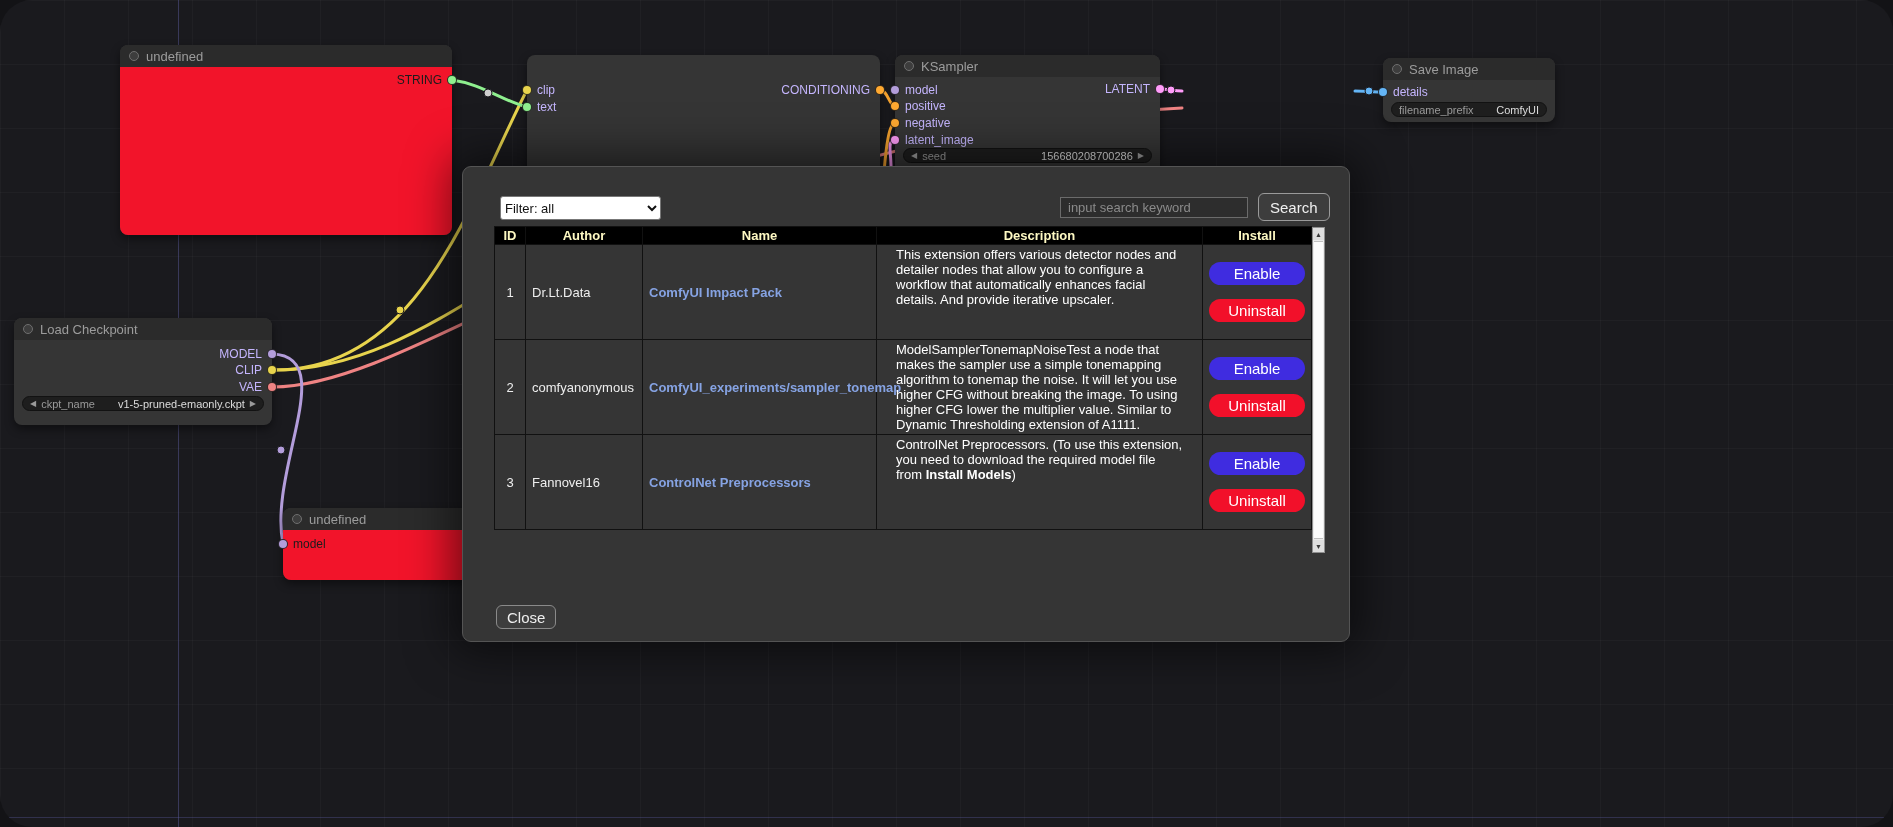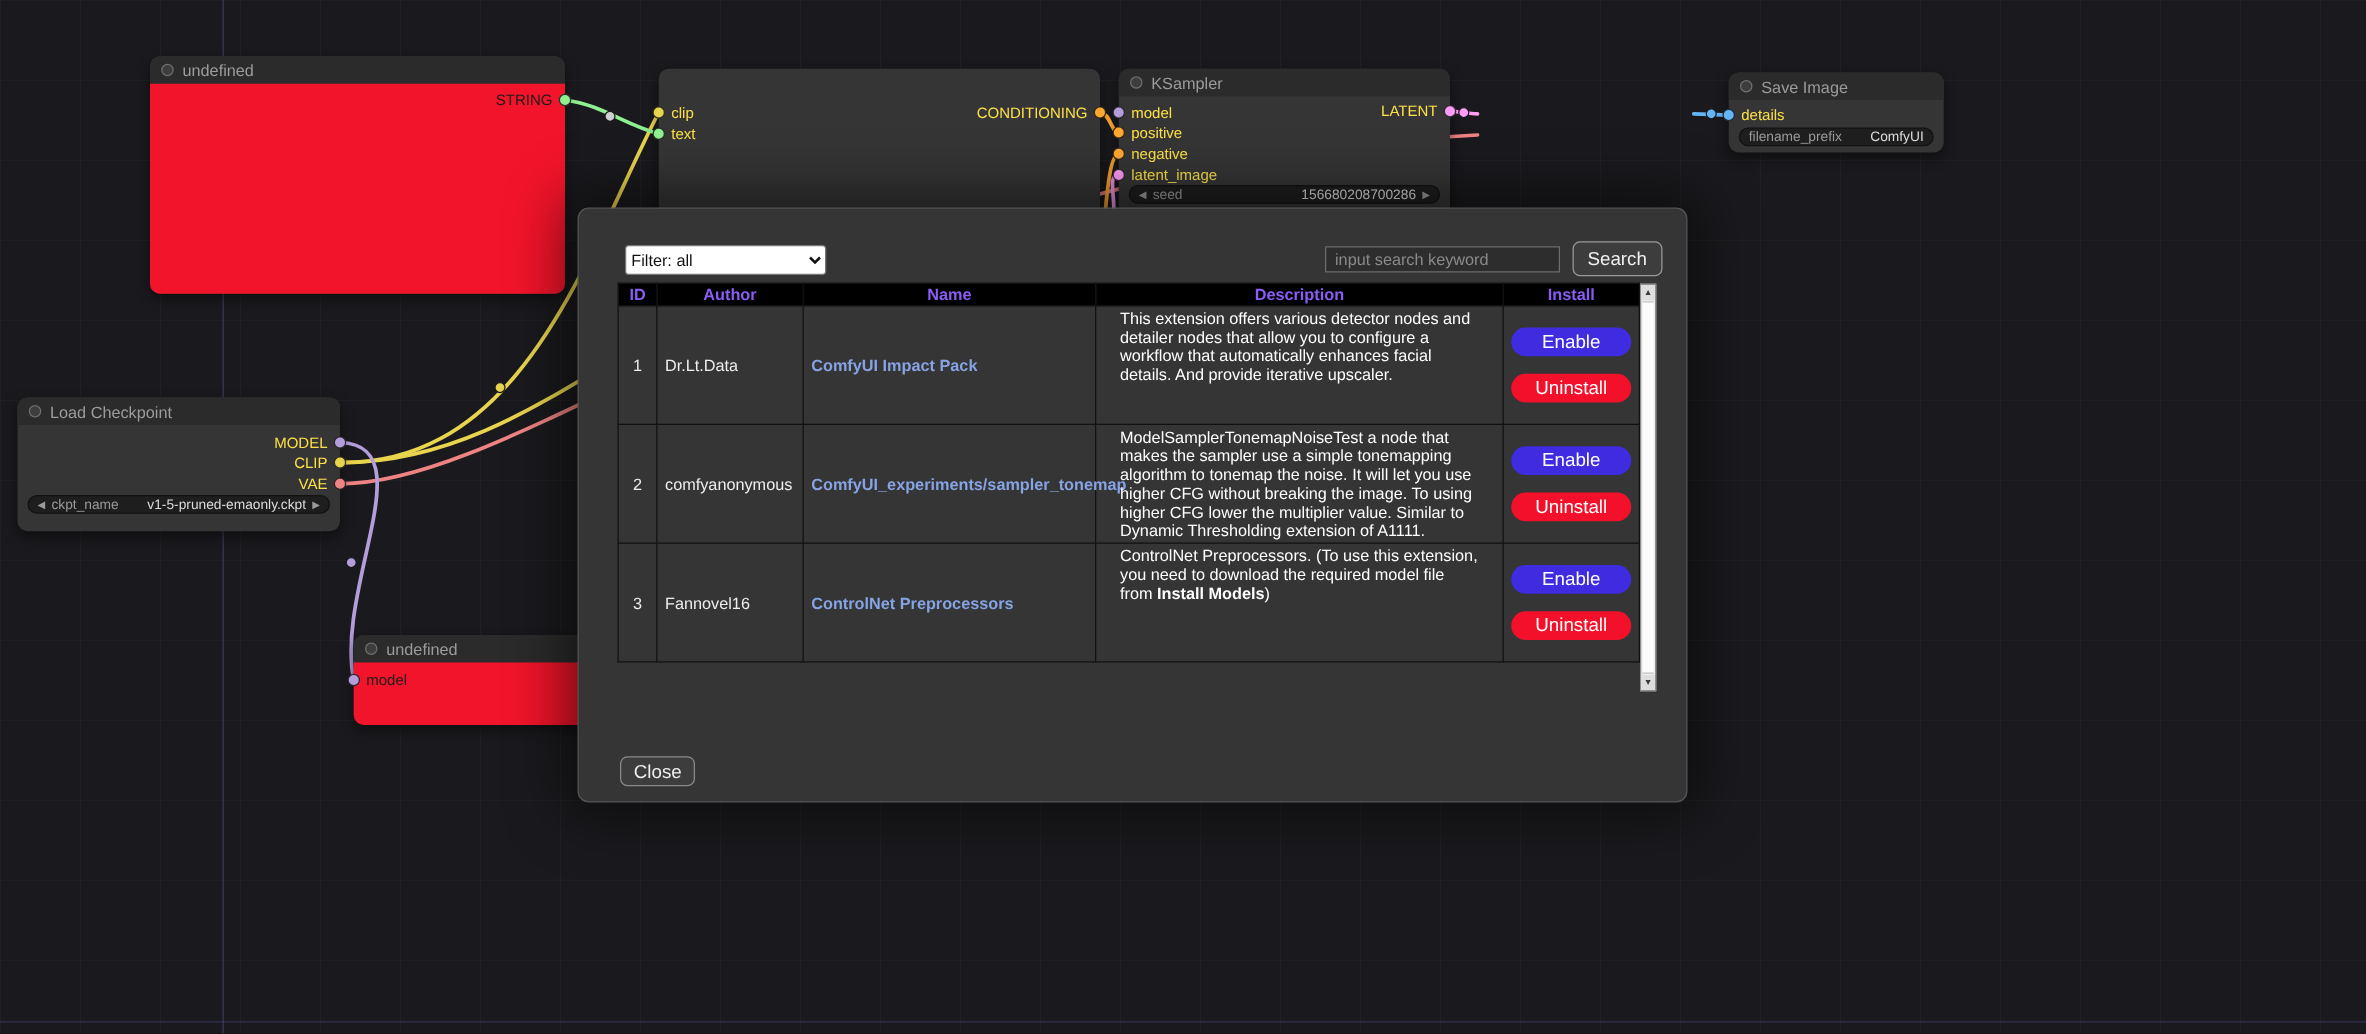--- a/index.html
+++ b/index.html
@@ -3,41 +3,41 @@
 <meta charset="utf-8">
 <style>
   * { box-sizing: border-box; margin: 0; padding: 0; }
   html,body { width:1893px; height:827px; overflow:hidden; background:#131316;
               font-family:"Liberation Sans", sans-serif; }
   #canvas { position:relative; width:1893px; height:827px; overflow:hidden;
             background-color:#1a1a1e;
             background-image:
               linear-gradient(rgba(255,255,255,0.028) 1px, transparent 1px),
               linear-gradient(90deg, rgba(255,255,255,0.028) 1px, transparent 1px);
-            background-size:64px 64px; }
+            background-size:64px 64px;border-radius:32px; }
   .axis-v { position:absolute; left:178px; top:0; width:1px; height:100%;
             background:rgba(95,95,165,0.45); z-index:0; }
   .axis-h { position:absolute; left:0; top:817px; width:100%; height:1px;
             background:rgba(95,95,165,0.35); z-index:0; }
 
   .wires { position:absolute; inset:0; z-index:1; pointer-events:none; }
   .wires path { fill:none; stroke-width:3; stroke-linecap:round; }
   .wires circle { stroke:#1a1a1e; stroke-width:1; }
 
   .node { position:absolute; background:#353535; border-radius:8px; z-index:2;
           box-shadow:0 4px 10px rgba(0,0,0,0.45); }
   .node-title { height:22px; background:#2b2b2b; border-radius:8px 8px 0 0;
                 display:flex; align-items:center; gap:7px; padding:0 9px;
                 color:#9c9c9c; font-size:13px; white-space:nowrap; overflow:hidden; }
   .title-dot { flex:none; width:10px; height:10px; border-radius:50%;
                background:#3d3d3d; border:1px solid #6f6f6f; }
   .node-body { position:absolute; left:0; right:0; top:22px; bottom:0;
                border-radius:0 0 8px 8px; }
   .slot { position:absolute; display:flex; align-items:center; gap:5px;
-          height:14px; font-size:12px; color:#fde047; z-index:3; white-space:nowrap; }
+          height:14px; font-size:12px; color:#c4b5fd; z-index:3; white-space:nowrap; }
   .slot.in  { left:-5px; }
   .slot.out { right:-5px; }
   .slot .dot { flex:none; width:10px; height:10px; border-radius:50%;
                border:1px solid rgba(20,20,20,0.85); }
   .slot.dark-label { color:#1c1c1c; }
 
   .widget { position:absolute; left:8px; right:8px; height:15px; background:#1e1e1e;
             border:1px solid #121212; border-radius:8px; display:flex;
             align-items:center; gap:5px; padding:0 7px; font-size:11px; z-index:3; }
   .warrow { color:#9a9a9a; font-size:8px; line-height:1; }
@@ -57,21 +57,21 @@
   .search-input::placeholder { color:#8a8a8a; }
   .search-btn { position:absolute; left:795px; top:26px; height:28px; padding:0 11px;
                 font-size:15px; color:#f0f0f0; background:#3d3d3d;
                 border:1px solid #9a9a9a; border-radius:6px; font-family:inherit; cursor:pointer; }
   .close-btn { position:absolute; left:33px; top:438px; height:24px; padding:0 10px;
                font-size:15px; color:#eee; background:#3d3d3d; border:1px solid #8a8a8a;
                border-radius:6px; font-family:inherit; cursor:pointer; }
 
   .table-wrap { position:absolute; left:31px; top:59px; width:818px; }
   .table-wrap table { width:100%; border-collapse:collapse; table-layout:fixed; }
-  .table-wrap th { background:#000; color:#8b5cf6; font-size:13px; font-weight:bold;
+  .table-wrap th { background:#000; color:#fef9c3; font-size:13px; font-weight:bold;
                    height:18px; border:1px solid #111; padding:0 2px; }
   .table-wrap td { border:1px solid #111; color:#eee; font-size:13px;
                    vertical-align:middle; }
   td.c-id { text-align:center; }
   td.c-author { padding-left:6px;margin-top:48px; }
   td.c-name { padding-left:6px; }
   td.c-name a { font-weight:bold; text-decoration:none; cursor:pointer; }
   td.c-desc { padding:2px 19px; font-size:13px; line-height:15px; color:#fff;
               vertical-align:top; }
   td.c-desc b { font-weight:bold; }

